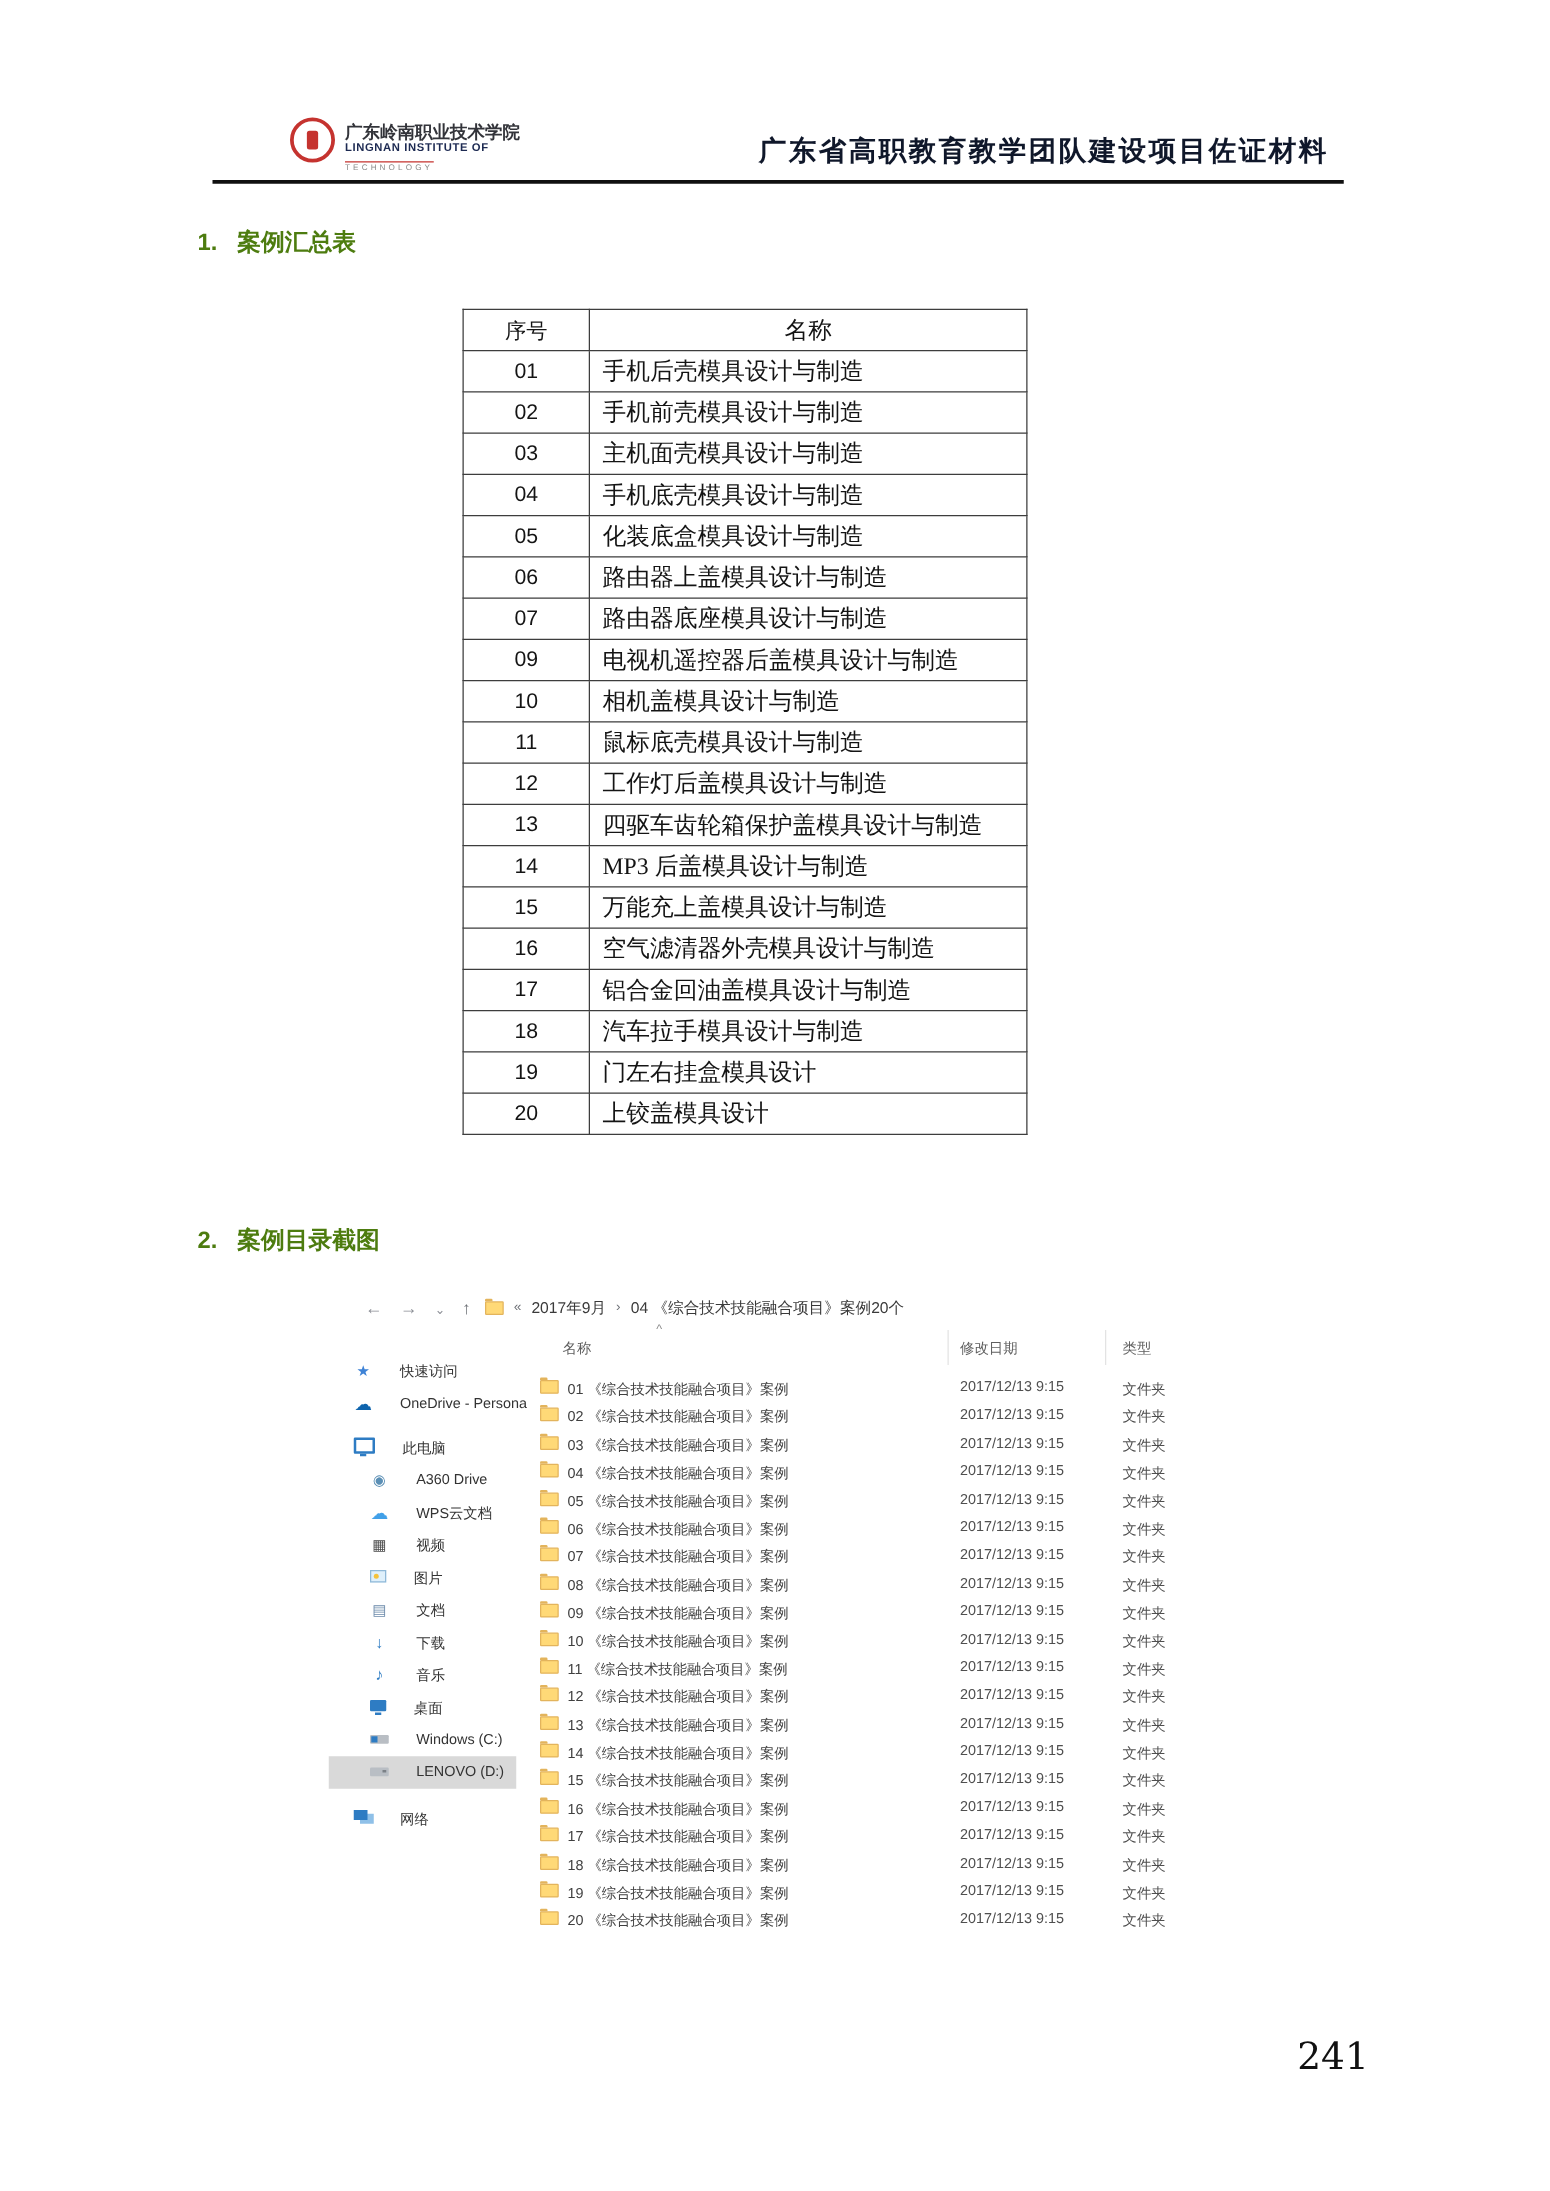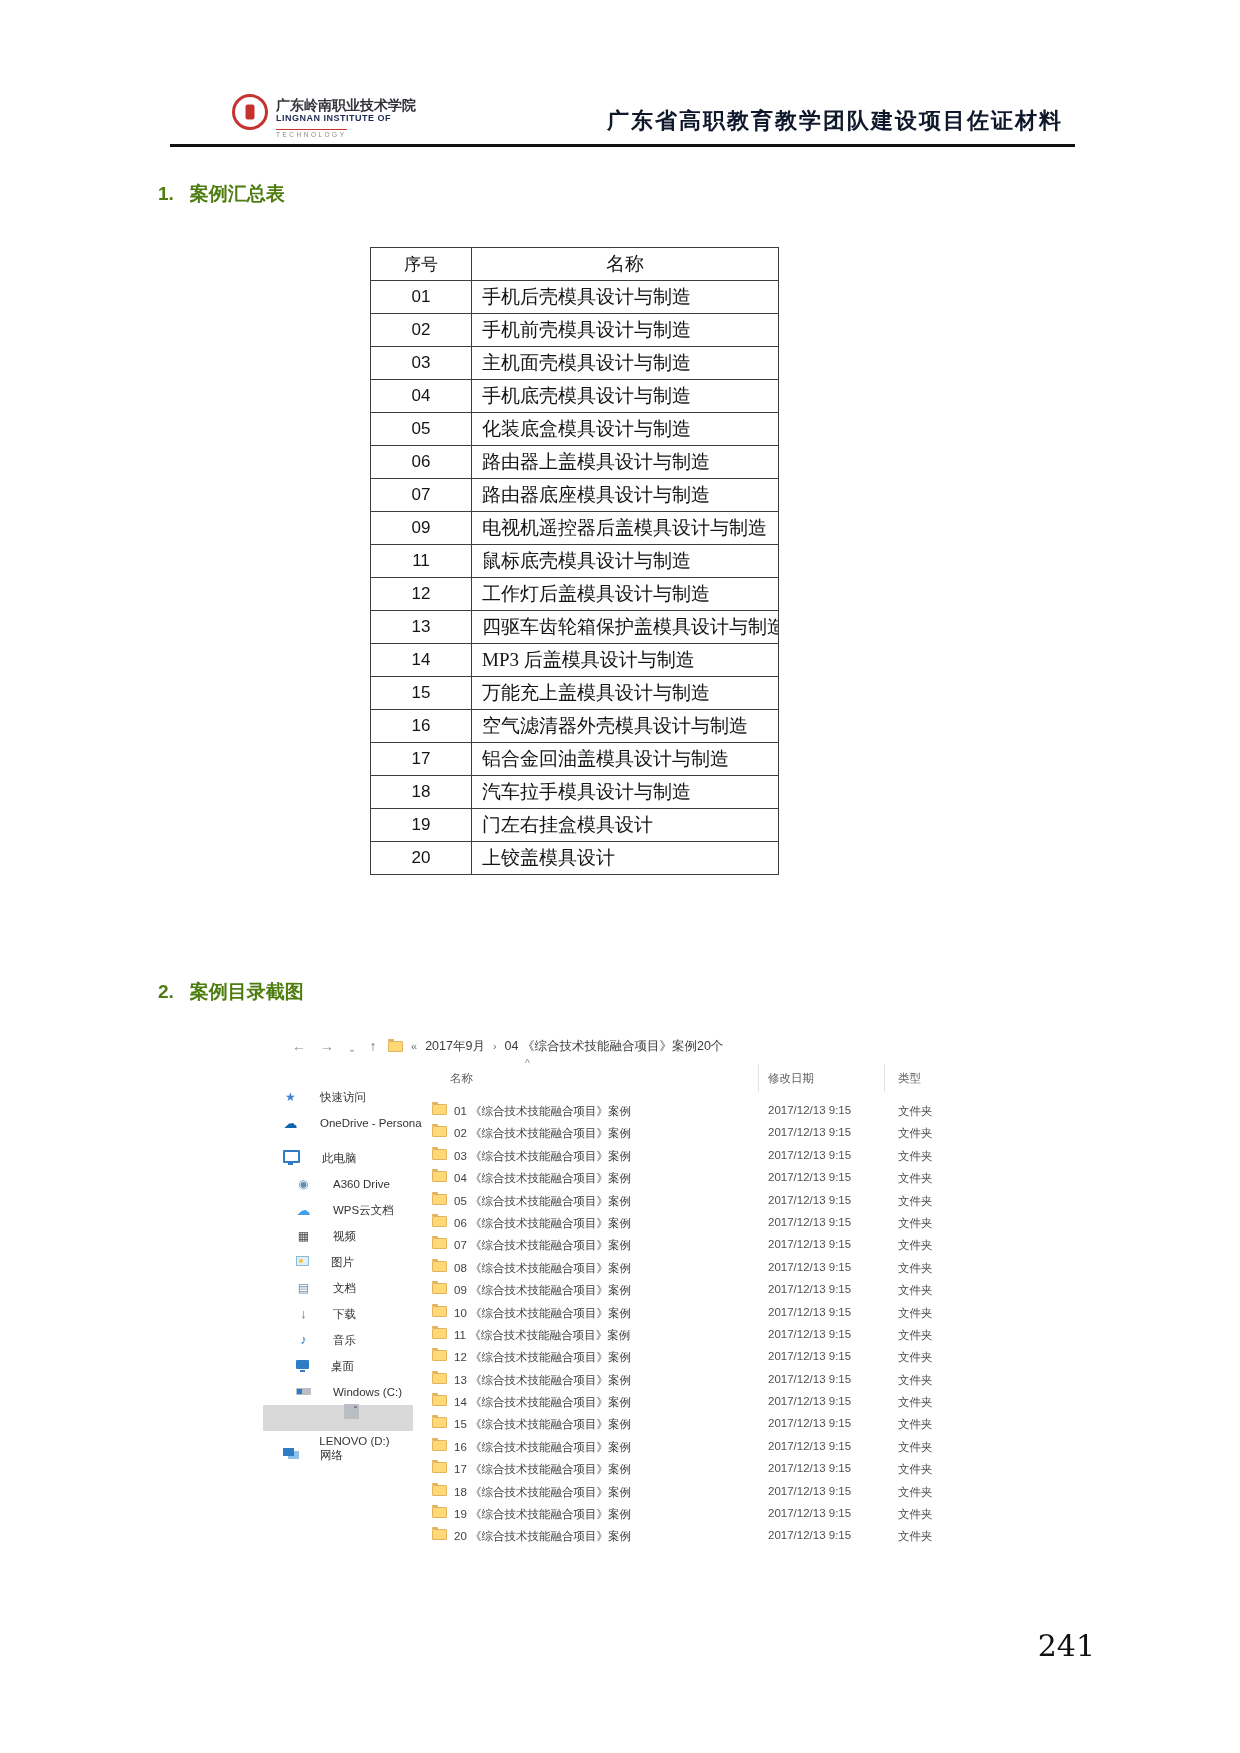--- a/index.html
+++ b/index.html
@@ -20,21 +20,21 @@
         font-family:"Liberation Sans",sans-serif;font-weight:bold;font-size:22px;
         letter-spacing:2px;color:#0f172a;}
   .header-rule{position:absolute;left:170px;top:144px;width:905px;height:3px;background:#101010;}
 
   
   .sec-h{position:absolute;left:158px;font-size:19px;color:#4d7c0f;font-weight:bold;}
   .sec-h .num{font-family:"Liberation Sans",sans-serif;margin-right:16px;}
   .h1{top:181px;} .h2{top:979px;}
 
   
-  table.case{position:absolute;left:370px;top:247px;width:409px;border-collapse:collapse;
+  table.case{position:absolute;left:370px;top:247px;width:452px;border-collapse:collapse;
         table-layout:fixed;}
   table.case td,table.case th{border:1.6px solid #3d3d3d;height:32px;padding:0;
         font-weight:normal;font-size:19px;color:#141414;overflow:hidden;white-space:nowrap;}
   table.case .c-idx{width:100px;text-align:center;font-family:"Liberation Sans",sans-serif;font-size:17px;}
   table.case .c-name{text-align:left;padding-left:10px;}
   table.case thead .c-name{text-align:center;padding-left:0;}
 
   
   .explorer{position:absolute;left:258px;top:1022px;width:700px;height:538px;
         font-family:"Liberation Sans",sans-serif;font-size:11.5px;color:#3f3f3f;}
@@ -61,21 +61,21 @@
   .file-row{position:relative;height:22.4px;}
   .file-row .fold{position:absolute;left:2px;top:4px;}
   .f-name{position:absolute;left:24px;top:4px;white-space:nowrap;}
   .f-date{position:absolute;left:338px;top:4px;color:#4f4f4f;}
   .f-type{position:absolute;left:468px;top:4px;color:#4f4f4f;}
 
   .sidebar{position:absolute;left:5px;top:62px;width:150px;}
   .side-item{height:26px;display:flex;align-items:center;padding-left:20px;
         white-space:nowrap;color:#333;font-size:11.5px;box-sizing:border-box;gap:15px;}
   .side-item.indent{padding-left:33px;}
-  .side-item.selected{background:#d9d9d9;flex-direction:column;}
+  .side-item.selected{background:#d9d9d9;}
   .sidebar div:nth-of-type(3){margin-top:9px;}
   .sidebar div:nth-of-type(14){margin-top:11px;}
 
   .sic{display:inline-block;width:15px;margin-right:7px;text-align:center;font-size:12px;
        line-height:12px;flex:0 0 15px;position:relative;}
   .sic-quick-access-star::before{content:"★";color:#3f83d6;}
   .sic-onedrive-cloud::before{content:"☁";color:#0e64ad;font-size:14px;}
   .sic-wps-cloud::before{content:"☁";color:#41a0e8;font-size:14px;}
   .sic-a360-drive::before{content:"◉";color:#5b8fb5;}
   .sic-videos::before{content:"▦";color:#4a4a4a;}
@@ -158,20 +158,24 @@
           <td class="c-idx">07</td>
           <td class="c-name">路由器底座模具设计与制造</td>
         </tr>
 
 
         <tr>
           <td class="c-idx">09</td>
           <td class="c-name">电视机遥控器后盖模具设计与制造</td>
         </tr>
 
+        <tr>
+          <td class="c-idx">10</td>
+          <td class="c-name">相机盖模具设计与制造</td>
+        </tr>
 
         <tr>
           <td class="c-idx">11</td>
           <td class="c-name">鼠标底壳模具设计与制造</td>
         </tr>
 
         <tr>
           <td class="c-idx">12</td>
           <td class="c-name">工作灯后盖模具设计与制造</td>
         </tr>

